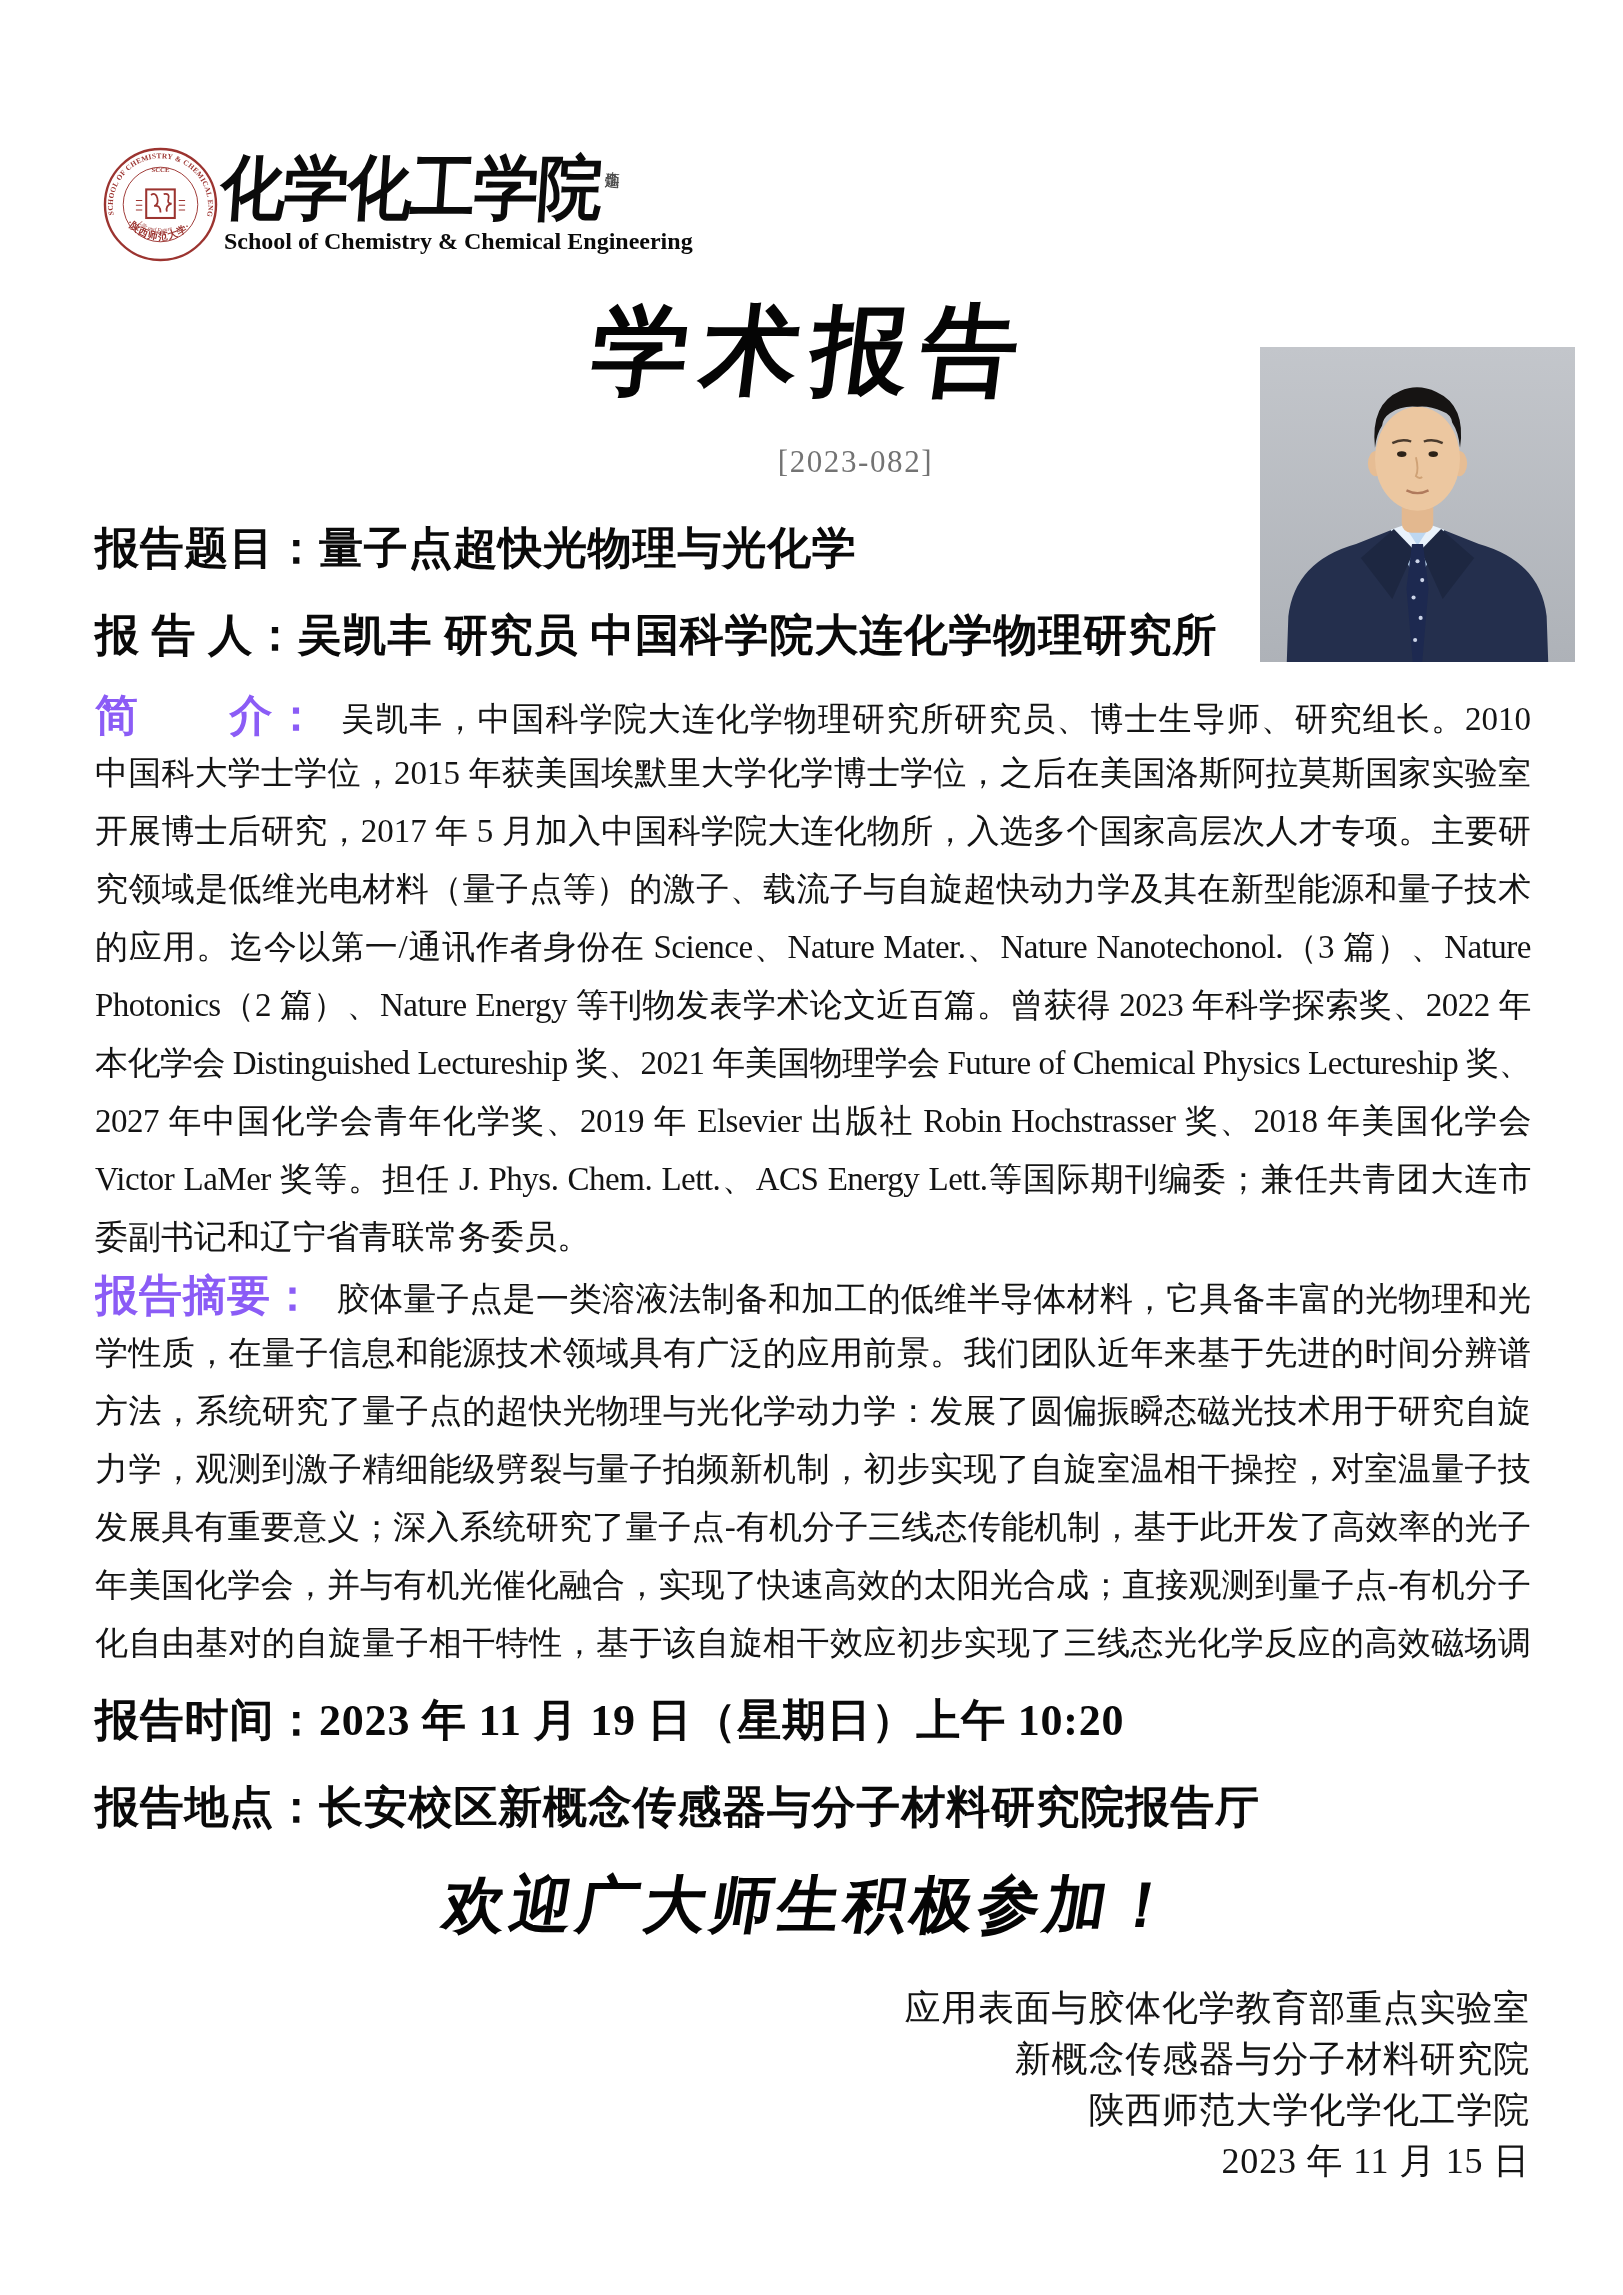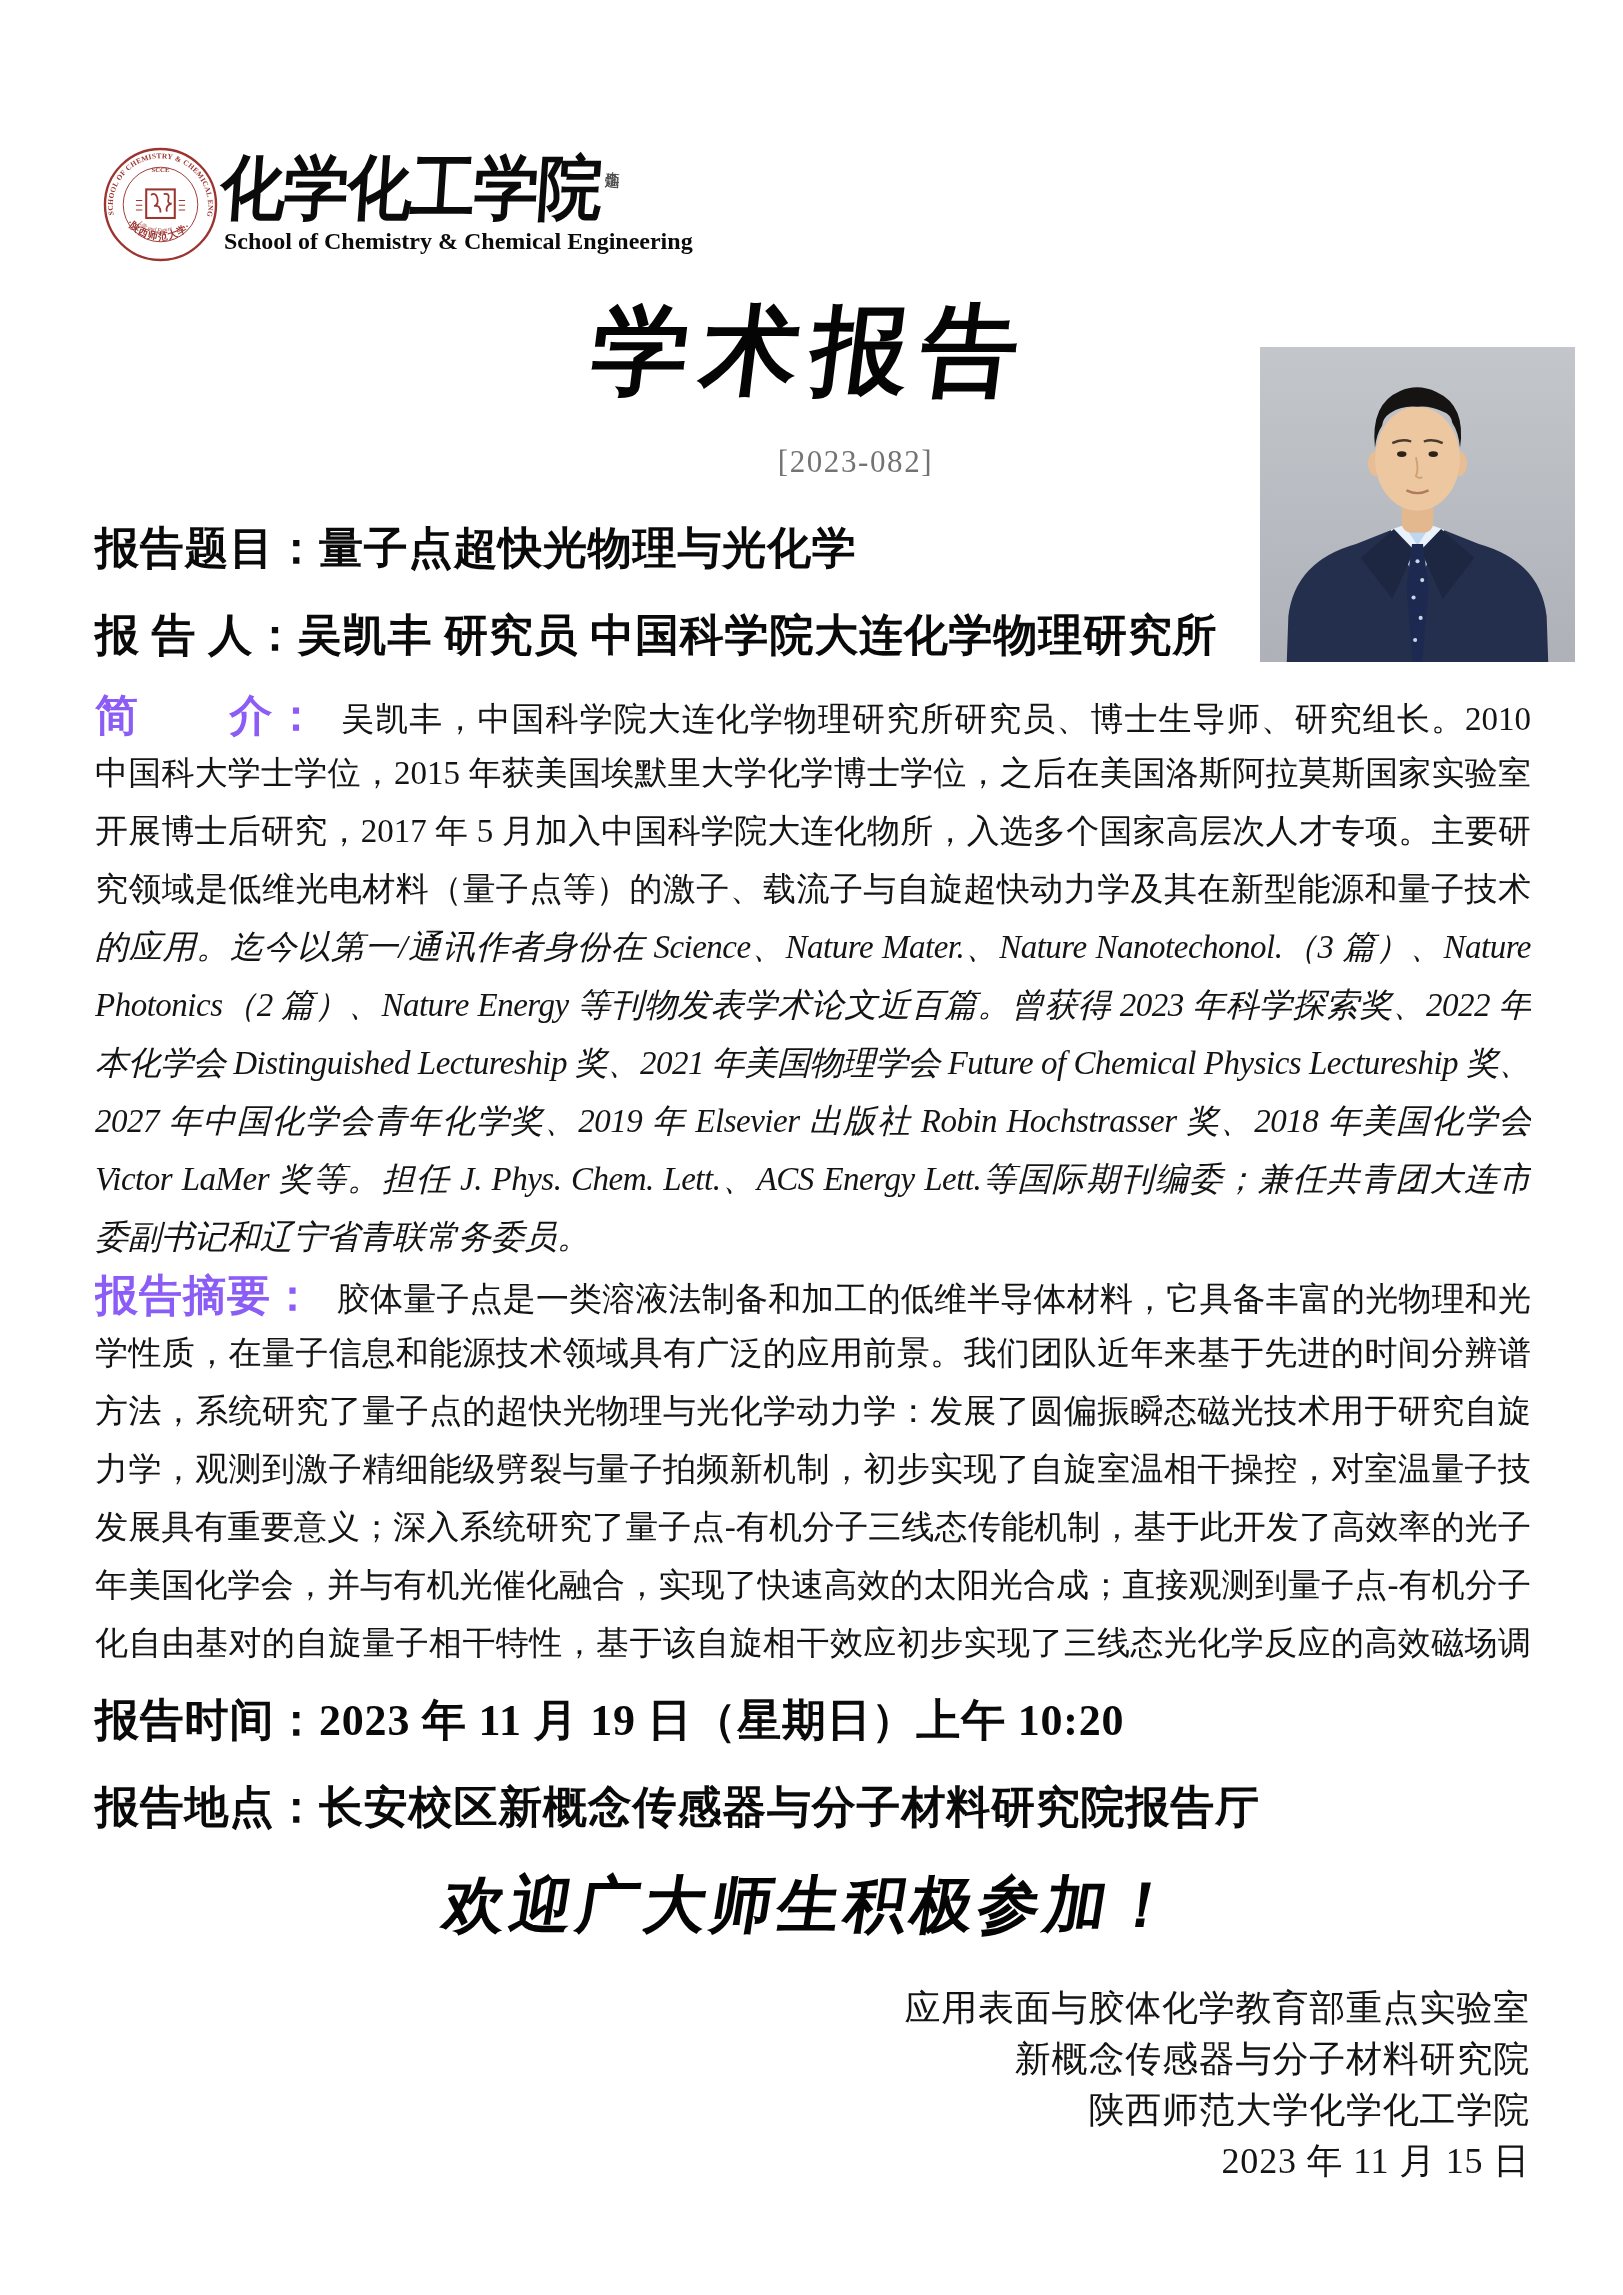--- a/index.html
+++ b/index.html
@@ -56,22 +56,22 @@
   #photo{position:absolute;left:1260px;top:347px;width:315px;height:315px;}
   
   .para{position:absolute;left:95px;width:1436px;}
   #bio-block{top:686px;}
   #abstract-block{top:1266px;}
   .pline{
     height:58px;line-height:58px;font-size:33px;color:#141414;
     text-align:justify;text-align-last:justify;text-justify:inter-character;
     overflow:hidden;
   }
-  .pline.last{text-align:right;text-align-last:left;font-style:italic;}
-  .pline.tight{letter-spacing:-0.5px;font-style:italic;}
+  .pline.last{text-align:right;text-align-last:left;}
+  .pline.tight{letter-spacing:-0.5px;}
   .inline-label{
     font-family:"Liberation Sans","DejaVu Sans",sans-serif;
     font-weight:900;font-size:43px;color:#8b5cf6;
     padding-right:22px;letter-spacing:0.8px;
   }
   
   #welcome{
     position:absolute;left:0;top:1863px;width:1623px;text-align:center;
     font-size:62px;font-weight:900;letter-spacing:4.8px;color:#050505;
     transform:skewX(-9deg);

